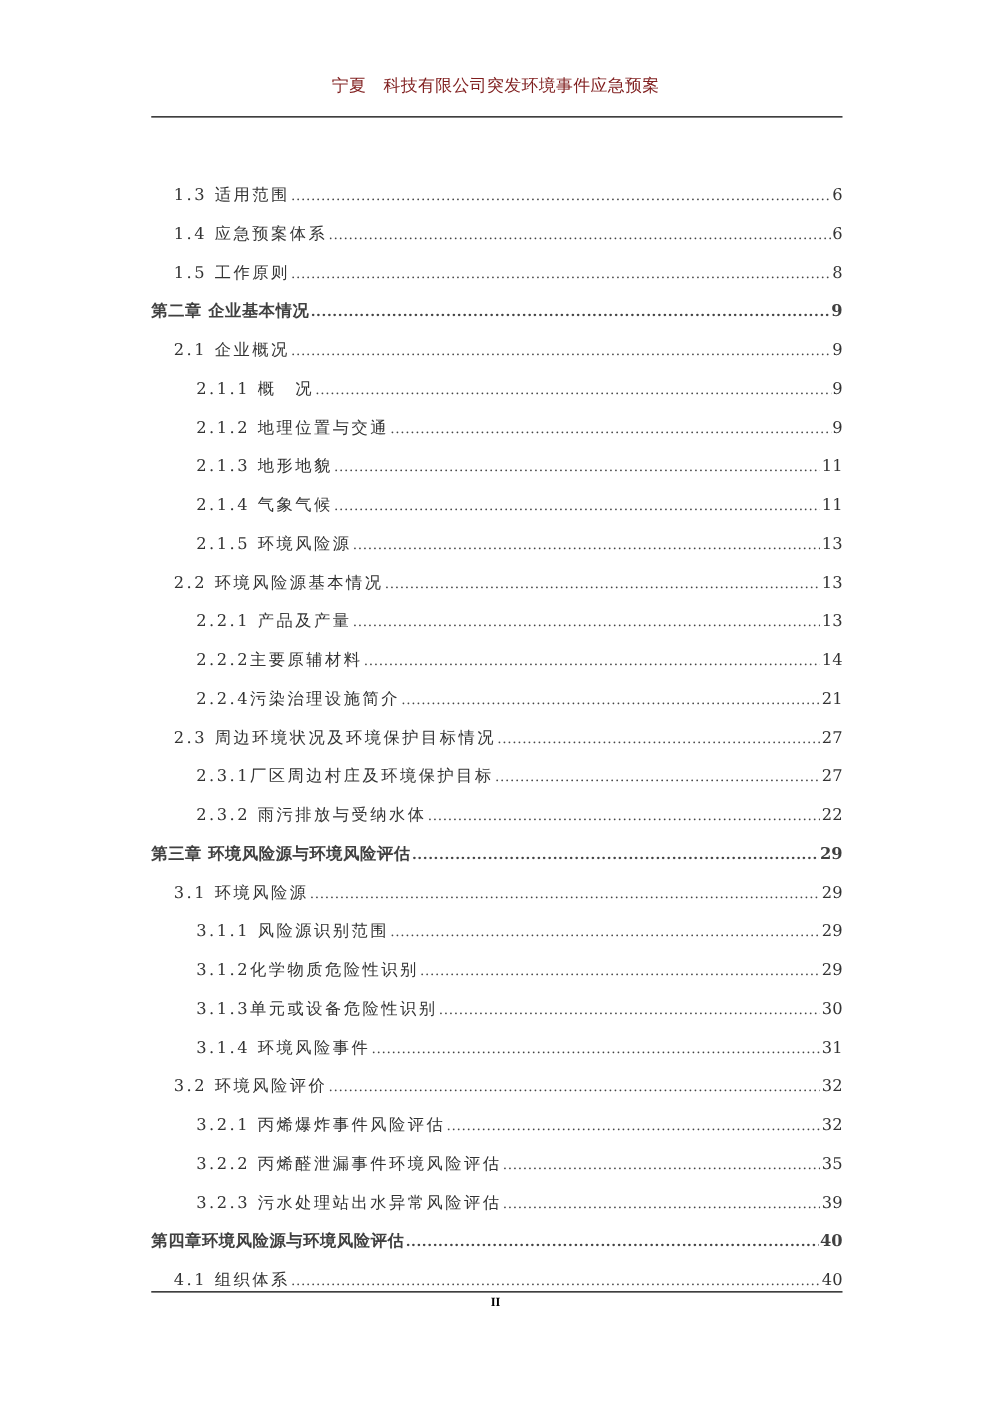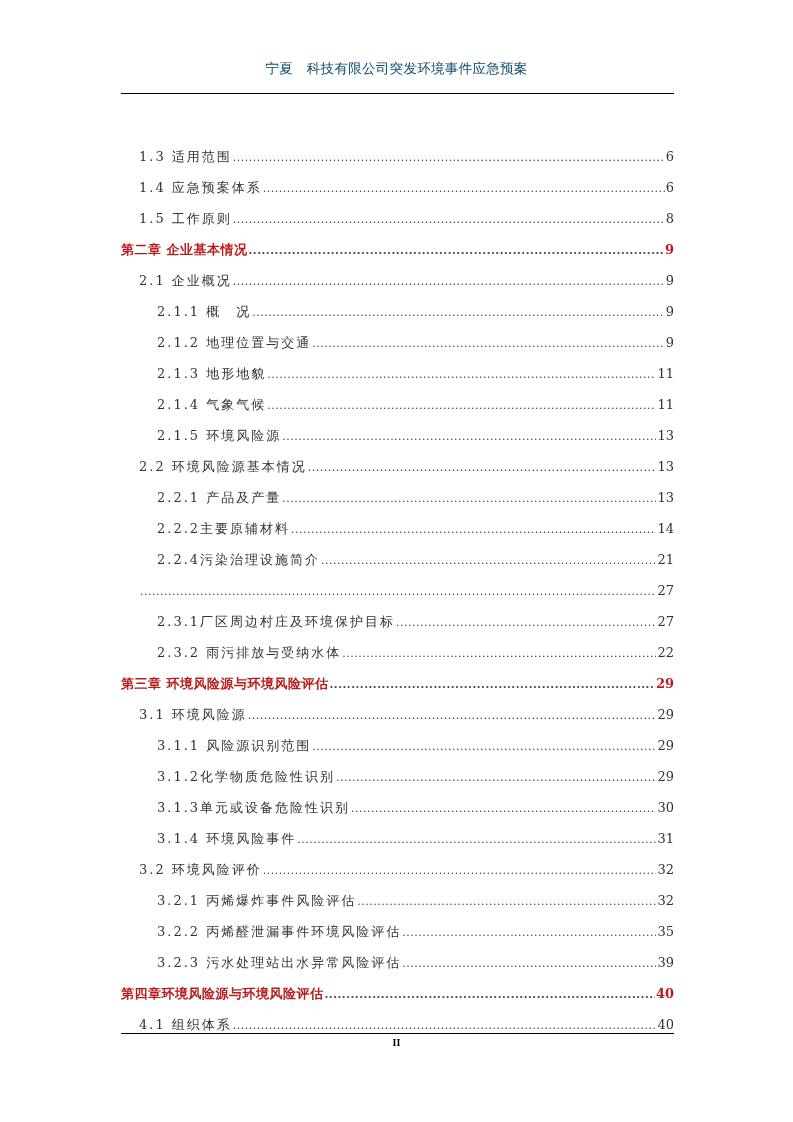--- a/index.html
+++ b/index.html
@@ -1,24 +1,24 @@
 <!DOCTYPE html>
 <html><head>
 <meta charset="utf-8">
 <style>
   html, body { margin: 0; padding: 0; background: #ffffff; }
   body { width: 793px; height: 1122px; position: relative; overflow: hidden;
          font-family: "DejaVu Serif", "Liberation Serif", serif; color: #222; }
   .header-title { position: absolute; top: 60px; left: 0; width: 793px; text-align: center;
-         font-family: "DejaVu Sans", "Liberation Sans", sans-serif; font-size: 13.5px; color: #0c4a6e; letter-spacing: 0.3px; }
+         font-family: "DejaVu Sans", "Liberation Sans", sans-serif; font-size: 13.5px; color: #7f1d1d; letter-spacing: 0.3px; }
   .header-rule { position: absolute; top: 93px; left: 121px; width: 553px; height: 0; border-top: 1px solid #000; }
   .toc { position: absolute; top: 97px; left: 121px; width: 553px; margin-top: 44px; }
   .toc-row { display: flex; align-items: baseline; height: 31px; line-height: 31px;
          font-size: 13px; color: #333; letter-spacing: 2px; white-space: nowrap; }
-  .toc-row.level-0 { font-weight: bold; color: #b91c1c; letter-spacing: 0.5px; padding-left: 0; }
+  .toc-row.level-0 { font-weight: bold; color: #404040; letter-spacing: 0.5px; padding-left: 0; }
   .toc-row.level-1 { padding-left: 18px; }
   .toc-row.level-2 { padding-left: 36px; }
   .toc-label { flex: 0 0 auto; }
   .toc-dots { flex: 1 1 auto; overflow: hidden; margin: 0 1px; letter-spacing: 0; color: #444; }
   .toc-dots::before { content: "................................................................................................................................................................................................................"; letter-spacing: 0.5px; font-size: 11px; }
   .toc-row.level-0 .toc-dots::before { font-weight: bold; }
   .toc-page { flex: 0 0 auto; letter-spacing: 0; }
   .footer-rule { position: absolute; top: 1033px; left: 121px; width: 553px; height: 0; border-top: 1px solid #000; }
   .footer-page { position: absolute; top: 1037px; left: 0; width: 793px; text-align: center;
          font-family: "Liberation Serif", serif; font-size: 10px; font-weight: bold; color: #000; }
@@ -94,20 +94,21 @@
       <span class="toc-label">2.2.2主要原辅材料</span>
       <span class="toc-dots"></span>
       <span class="toc-page">14</span>
     </div>
     <div class="toc-row level-2">
       <span class="toc-label">2.2.4污染治理设施简介</span>
       <span class="toc-dots"></span>
       <span class="toc-page">21</span>
     </div>
     <div class="toc-row level-1">
+      <span class="toc-label">2.3 周边环境状况及环境保护目标情况</span>
       <span class="toc-dots"></span>
       <span class="toc-page">27</span>
     </div>
     <div class="toc-row level-2">
       <span class="toc-label">2.3.1厂区周边村庄及环境保护目标</span>
       <span class="toc-dots"></span>
       <span class="toc-page">27</span>
     </div>
     <div class="toc-row level-2">
       <span class="toc-label">2.3.2 雨污排放与受纳水体</span>

